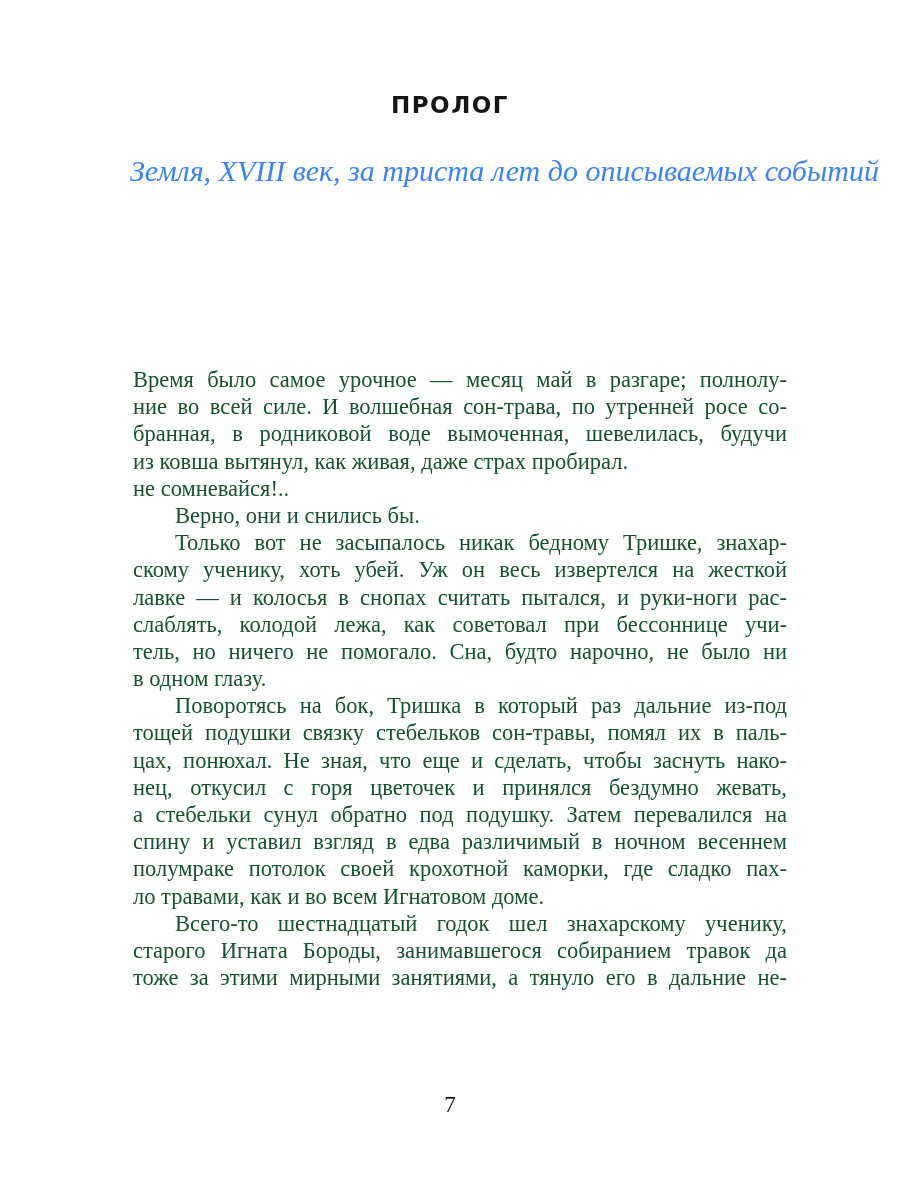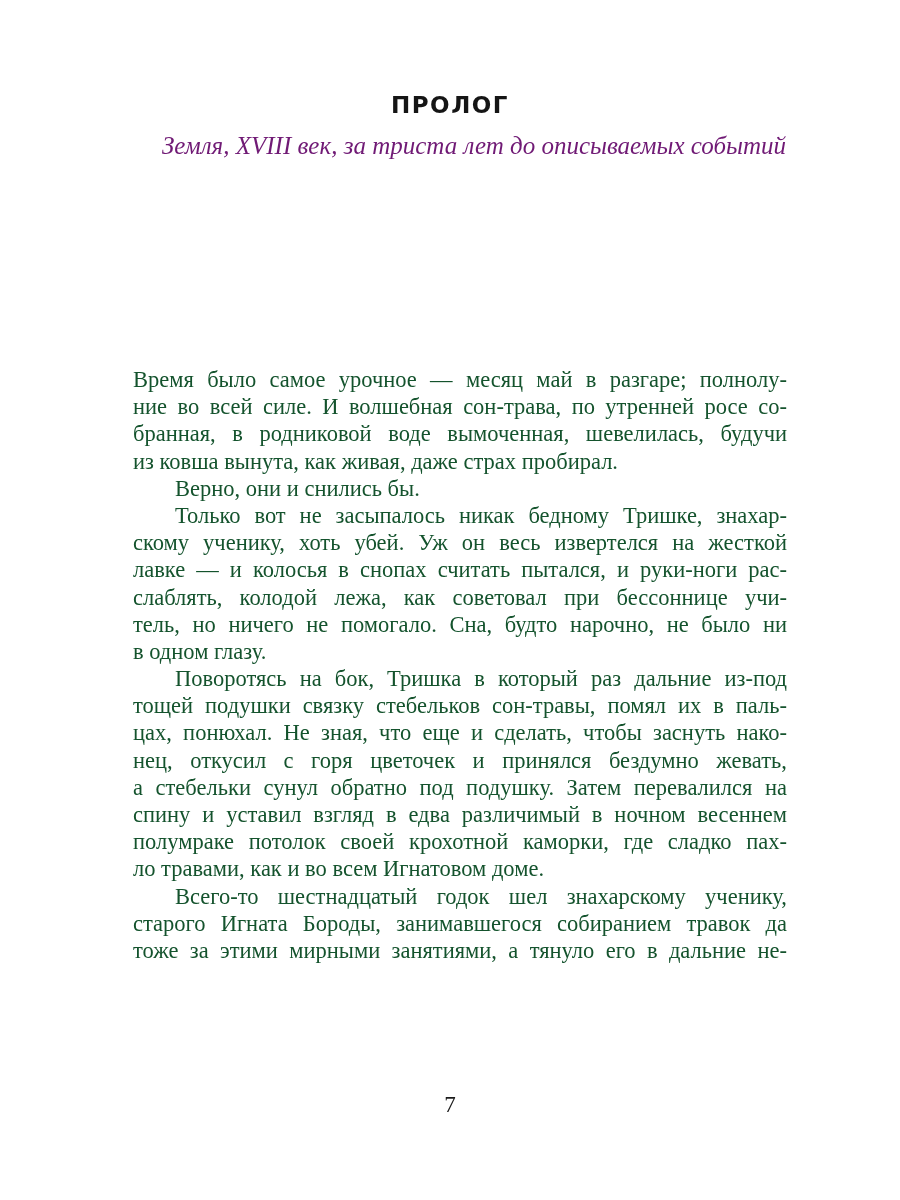--- a/index.html
+++ b/index.html
@@ -3,22 +3,22 @@
 <meta charset="utf-8">
 <style>
   html, body { margin: 0; padding: 0; background: #ffffff; }
   body { width: 900px; height: 1200px; position: relative; overflow: hidden; }
   .page { position: absolute; left: 0; top: 0; width: 900px; height: 1200px; background: #fff; color: #1a1a1a; }
   .title {
     position: absolute; left: 0; width: 900px; top: 92px; text-align: center;
     font-family: "DejaVu Sans", sans-serif; font-weight: bold; font-size: 23px; letter-spacing: 1.5px; color: #151515;
   }
   .subtitle {
-    position: absolute; left: 130px; width: 656px; top: 132px; text-align: right;
-    font-family: "Liberation Serif", serif; font-style: italic; font-size: 25px; color: #701a75; white-space: nowrap;
+    position: absolute; left: 130px; width: 656px; top: 154px; text-align: right;
+    font-family: "Liberation Serif", serif; font-style: italic; font-size: 30px; color: #3b82f6; white-space: nowrap;
   }
   .body { position: absolute; left: 133px; top: 366px; width: 654px; }
   .line {
     font-family: "Liberation Serif", serif; font-size: 22.5px; line-height: 27.2px; height: 27.2px;
     color: #14532d; white-space: nowrap; text-align: justify; text-align-last: justify; overflow: visible;
   }
   .line.last { text-align-last: left; }
   .line.indent { padding-left: 42px; }
   .folio {
     position: absolute; left: 0; width: 900px; top: 1092px; text-align: center;
@@ -29,21 +29,22 @@
 <body>
 
 <div class="page">
   <div class="title">ПРОЛОГ</div>
   <div class="subtitle">Земля,  XVIII век, за триста лет до описываемых событий</div>
 
   <div class="body">
     <div class="line">Время было самое урочное — месяц май в разгаре; полнолу-</div>
     <div class="line">ние во всей силе. И волшебная сон-трава, по утренней росе со-</div>
     <div class="line">бранная, в родниковой воде вымоченная, шевелилась, будучи</div>
-    <div class="line last">из ковша вынута, как живая, даже страх пробирал.</div>
+    <div class="line last">из ковша вытянул, как живая, даже страх пробирал.</div>
+    <div class="line last">не сомневайся!..</div>
     <div class="line indent last">Верно, они и снились бы.</div>
     <div class="line indent">Только вот не засыпалось никак бедному Тришке, знахар-</div>
     <div class="line">скому ученику, хоть убей. Уж он весь извертелся на жесткой</div>
     <div class="line">лавке — и колосья в снопах считать пытался, и руки-ноги рас-</div>
     <div class="line">слаблять, колодой лежа, как советовал при бессоннице учи-</div>
     <div class="line">тель, но ничего не помогало. Сна, будто нарочно, не было ни</div>
     <div class="line last">в одном глазу.</div>
     <div class="line indent">Поворотясь на бок, Тришка в который раз дальние из-под</div>
     <div class="line">тощей подушки связку стебельков сон-травы, помял их в паль-</div>
     <div class="line">цах, понюхал. Не зная, что еще и сделать, чтобы заснуть нако-</div>

